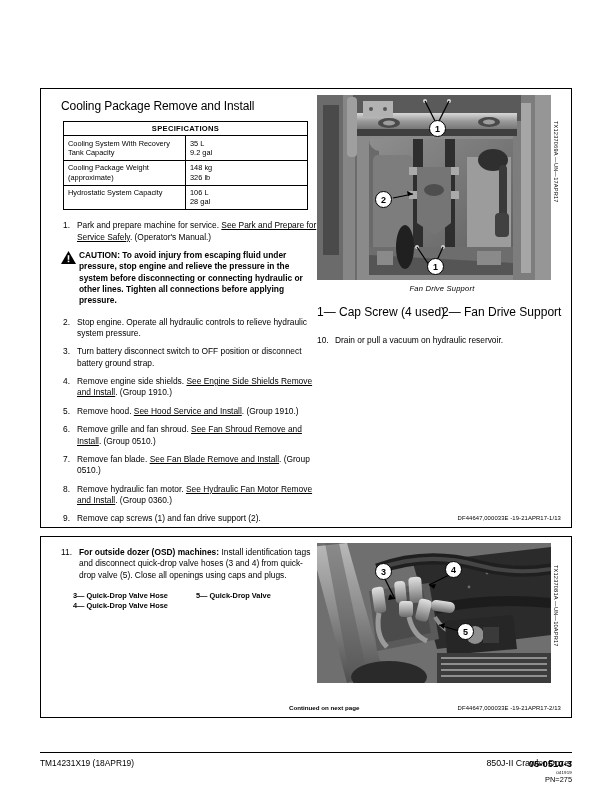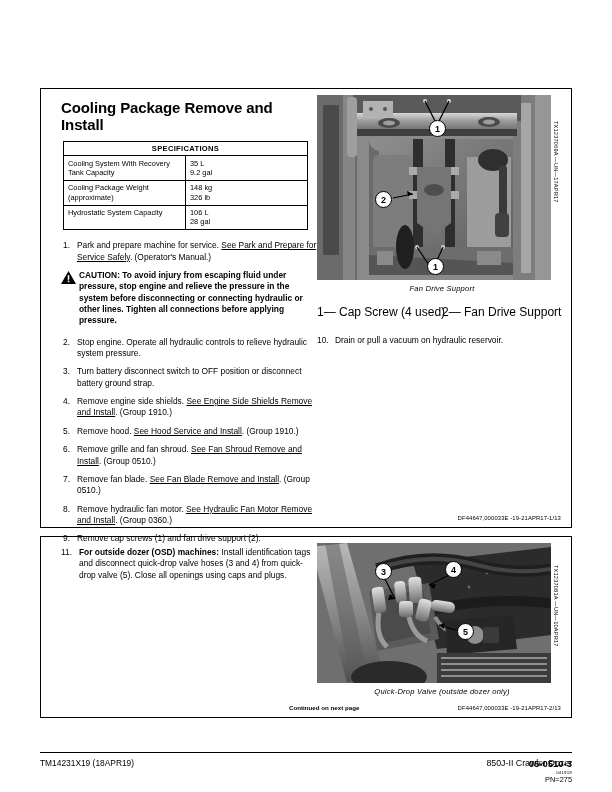--- a/index.html
+++ b/index.html
@@ -70,22 +70,22 @@
     width: 258px;
   }
   .col-right {
     position: absolute;
     left: 276px;
     top: 6px;
     width: 250px;
   }
 
   h1.section-title {
-    font-size: 15px;
-    font-weight: bold;
+    font-size: 12px;
+    font-weight: normal;
     margin: 0 0 8px 0;
     letter-spacing: -0.1px;
   }
 
   
   table.specs {
     border-collapse: collapse;
     width: 245px;
     margin: 0 0 10px 2px;
     table-layout: fixed;
@@ -492,20 +492,25 @@
   </div>
 
   <div class="content-box-2">
 
     <div class="col-left">
       <div class="step wide">
         <span class="num">11.</span>
         <span class="txt"><b>For outside dozer (OSD) machines:</b> <span>Install identification tags and disconnect quick-drop valve hoses (3 and 4) from quick-drop valve (5). Close all openings using caps and plugs.</span></span>
       </div>
 
+      <div class="legend2">
+        <div class="li">3— Quick-Drop Valve Hose</div>
+        <div class="li">5— Quick-Drop Valve</div>
+        <div class="li">4— Quick-Drop Valve Hose</div>
+      </div>
     </div>
 
     <div class="col-right">
       <div class="figure">
         <div class="fig-img-2">
           <svg width="234" height="140" viewBox="0 0 234 140" aria-hidden="true">
             <defs>
               <linearGradient id="gTube" x1="0" y1="0" x2="0" y2="1">
                 <stop offset="0%" stop-color="#b9b9b9"></stop>
                 <stop offset="50%" stop-color="#8a8a8a"></stop>
@@ -562,21 +567,20 @@
             <polygon points="78,56 73,51 71,57" fill="#000"></polygon>
             <line x1="136" y1="30" x2="112" y2="42" stroke="#000" stroke-width="1.2"></line>
             <polygon points="112,42 119,41 117,46" fill="#000"></polygon>
             <line x1="142" y1="88" x2="122" y2="82" stroke="#000" stroke-width="1.2"></line>
             <polygon points="122,82 128,80 127,86" fill="#000"></polygon>
           </svg>
           <div class="callout" style="left:58px; top:20px;">3</div>
           <div class="callout" style="left:128px; top:18px;">4</div>
           <div class="callout" style="left:140px; top:80px;">5</div>
         </div>
-        <div class="fig-caption">Quick-Drop Valve (outside dozer only)</div>
         <div class="fig-id" style="left:242px; top:22px;">TX1237081A —UN—10APR17</div>
       </div>
     </div>
 
     <div class="continued">Continued on next page</div>
     <div class="source-line">DF44647,000033E  -19-21APR17-2/13</div>
   </div>
 
   <div class="footer">
     <div class="footer-row">

